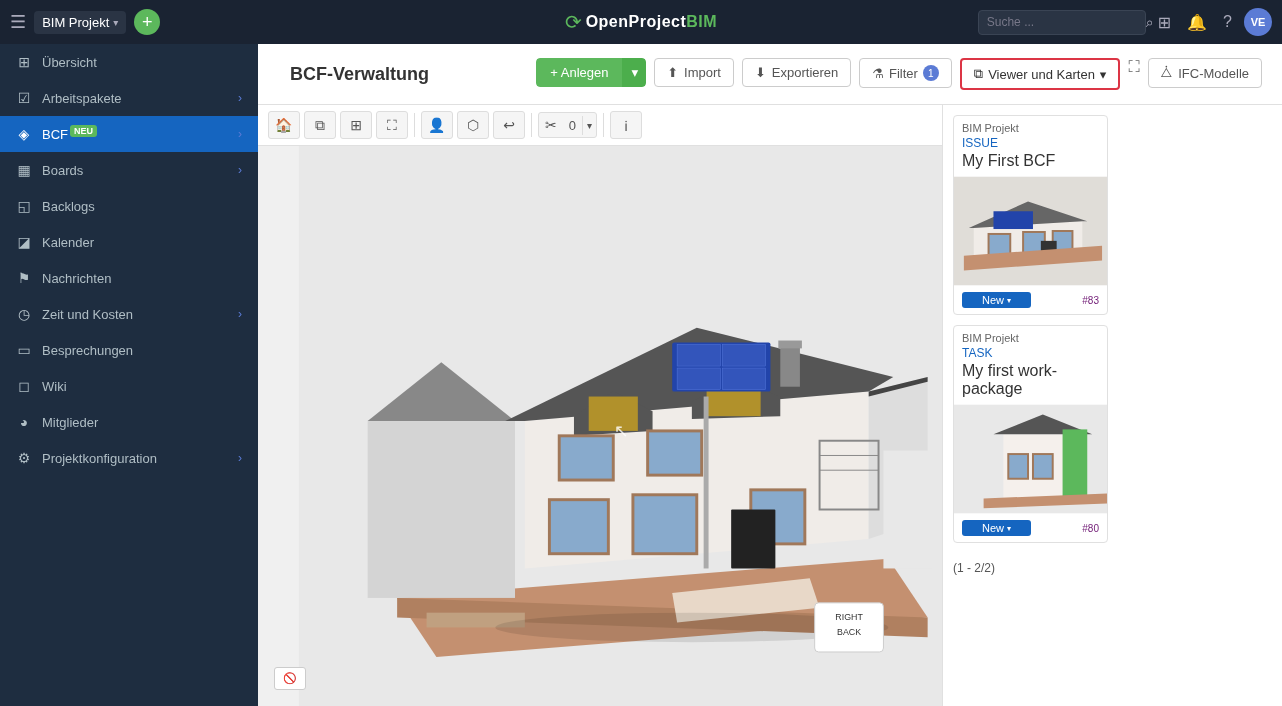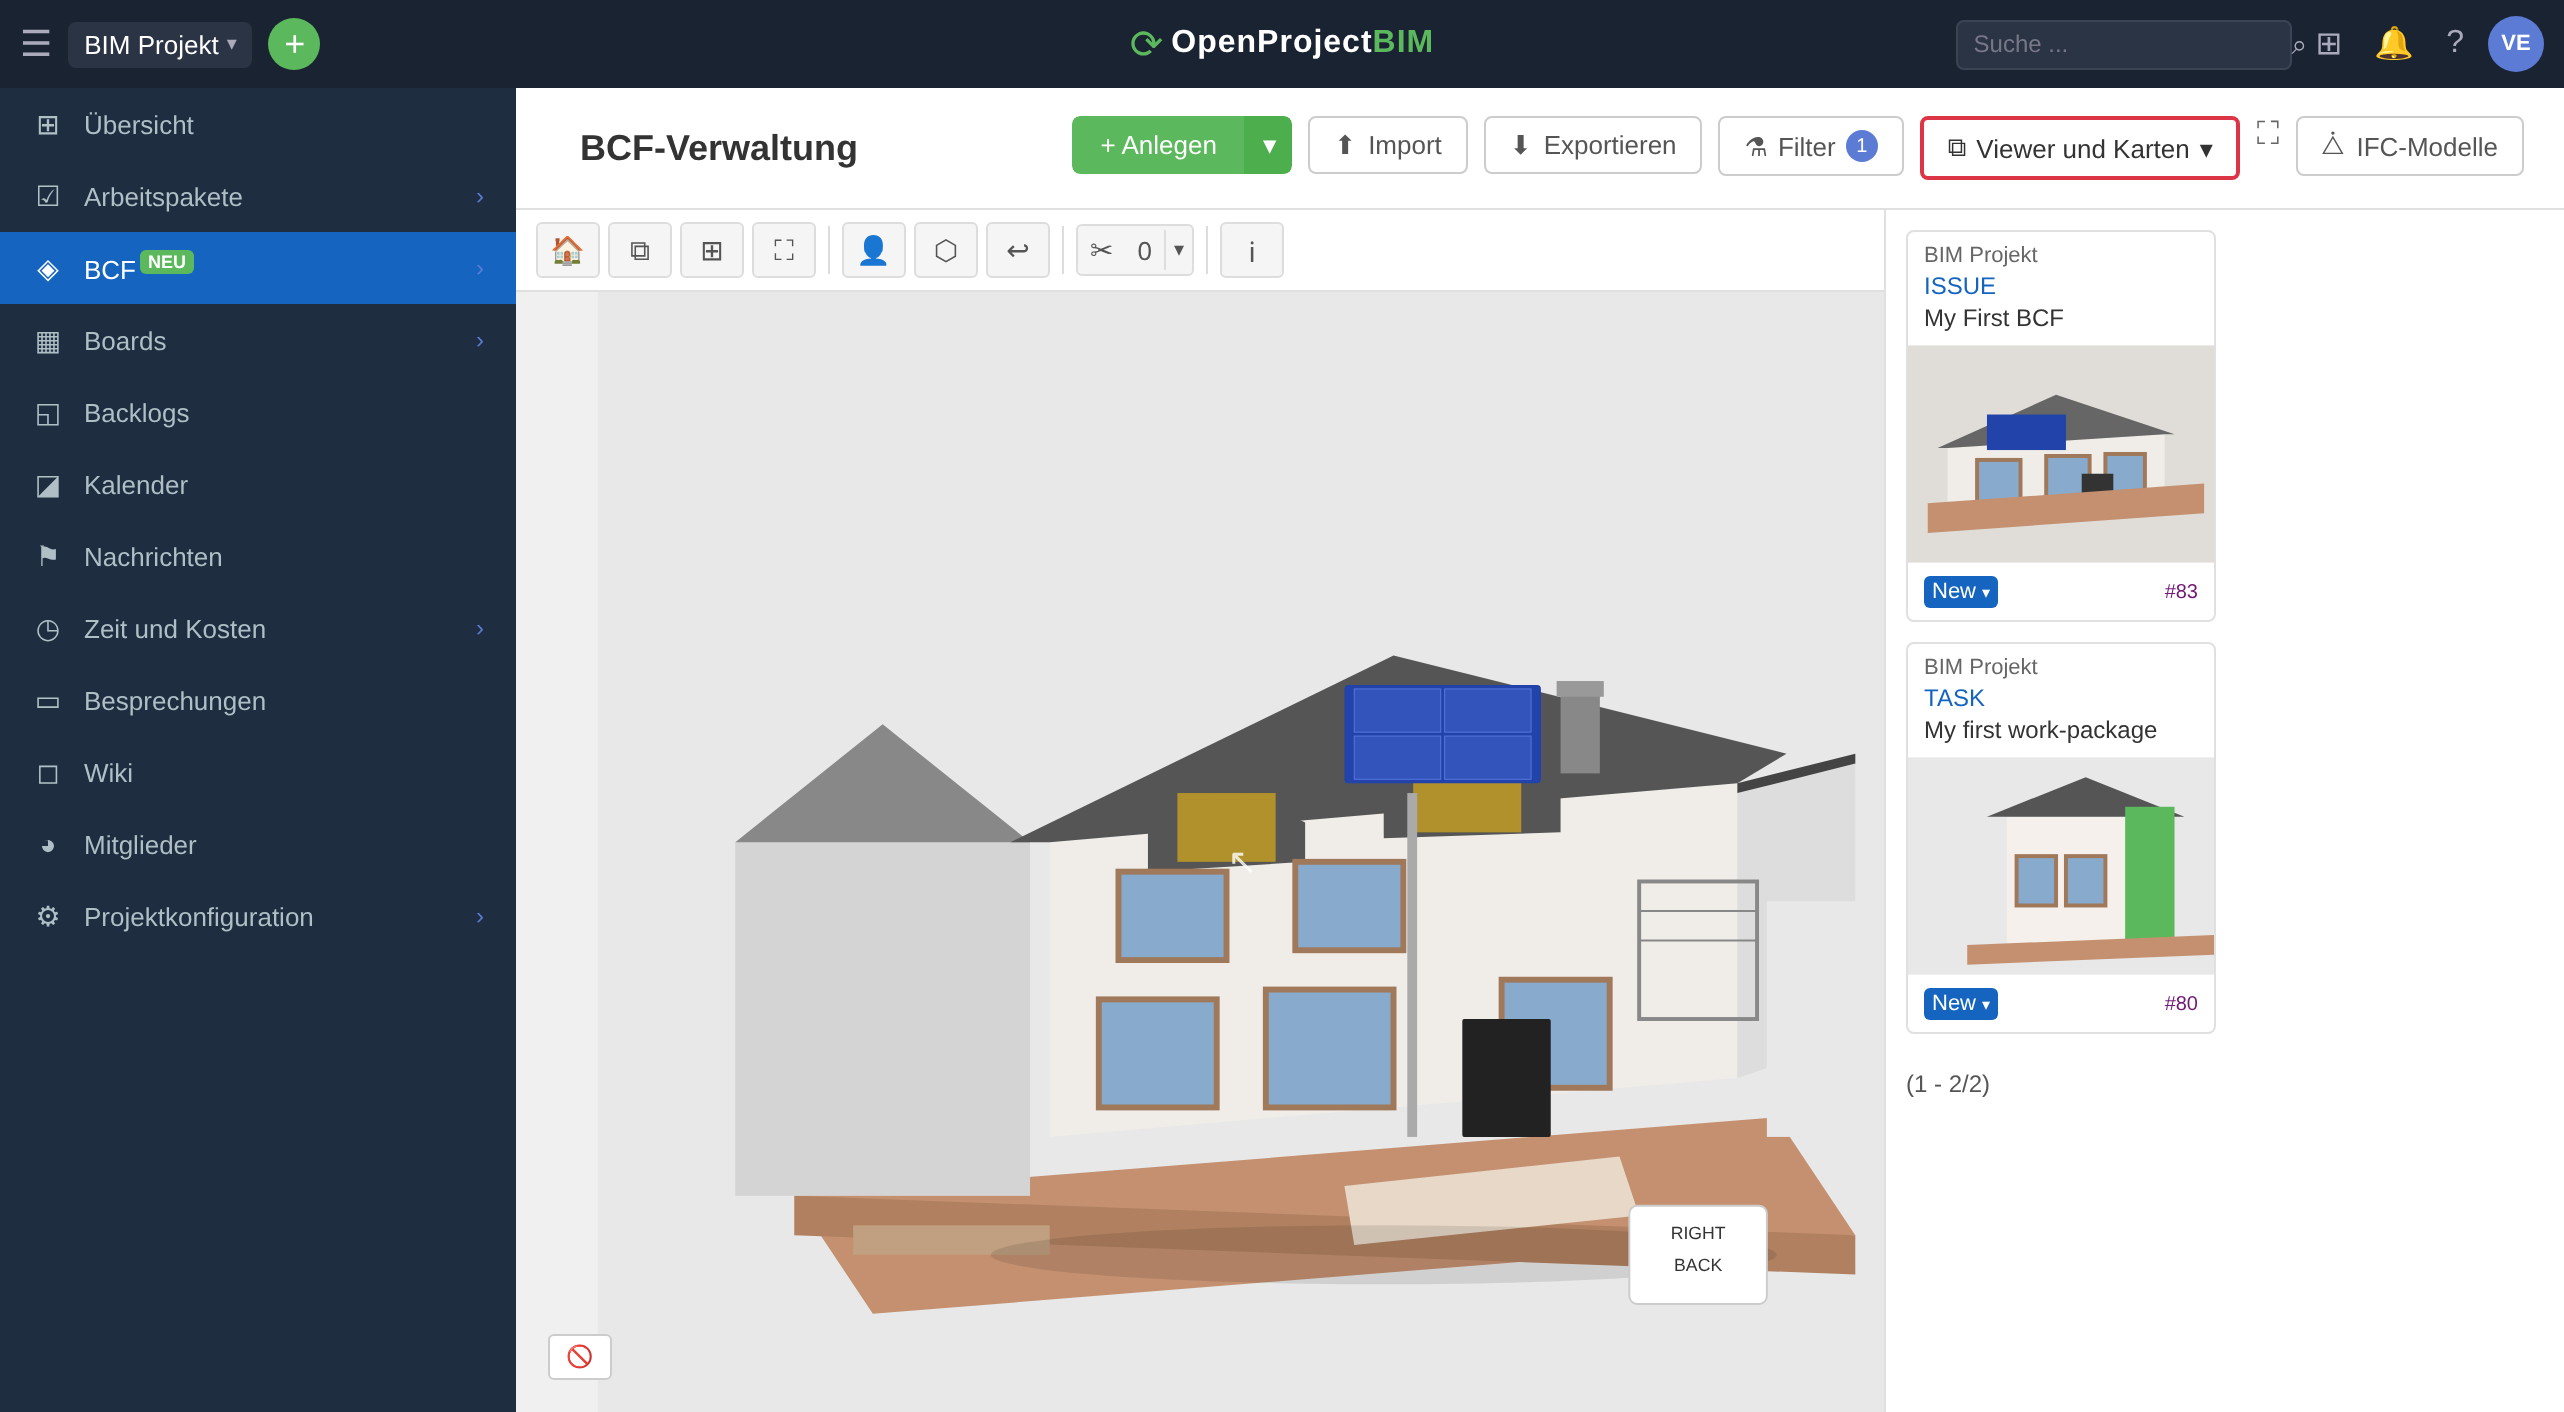--- a/index.html
+++ b/index.html
@@ -167,31 +167,31 @@
     .cards-container { display: flex; flex-wrap: wrap; gap: 10px; padding: 10px; }
     .bcf-card {
       width: 155px; background: #fff; border: 1px solid #e0e0e0;
       border-radius: 4px; overflow: hidden;
     }
     .card-header-section { padding: 6px 8px; }
     .card-project-label { font-size: 11px; color: #666; }
     .card-type { font-size: 12px; font-weight: 400; margin-top: 2px; }
     .card-type.issue { color: #1565c0; }
     .card-type.task { color: #1565c0; }
-    .card-title { font-size: 12px; color: #333; margin-top: 2px; }
+    .card-title { font-size: 16px; color: #333; margin-top: 2px; }
     .card-thumbnail {
       width: 100%; height: 110px; overflow: hidden; position: relative;
     }
     .card-thumbnail svg { width: 100%; height: 100%; }
     .card-footer {
       padding: 6px 8px; display: flex; align-items: center; justify-content: space-between;
     }
     .status-badge {
       background: #1565c0; color: white; border-radius: 3px;
-      padding: 2px 4px; font-size: 11px; cursor: pointer;
+      padding: 2px 20px; font-size: 11px; cursor: pointer;
       display: flex; align-items: center; gap: 3px;
     }
     .status-badge .dropdown-caret { font-size: 8px; }
     .card-number { font-size: 10px; color: #701a75; }
     .pagination { padding: 8px 10px; font-size: 12px; color: #555; }
 
     
     .viewer-wrapper { flex: 1; display: flex; flex-direction: column; overflow: hidden; }
   </style>
 </head>

